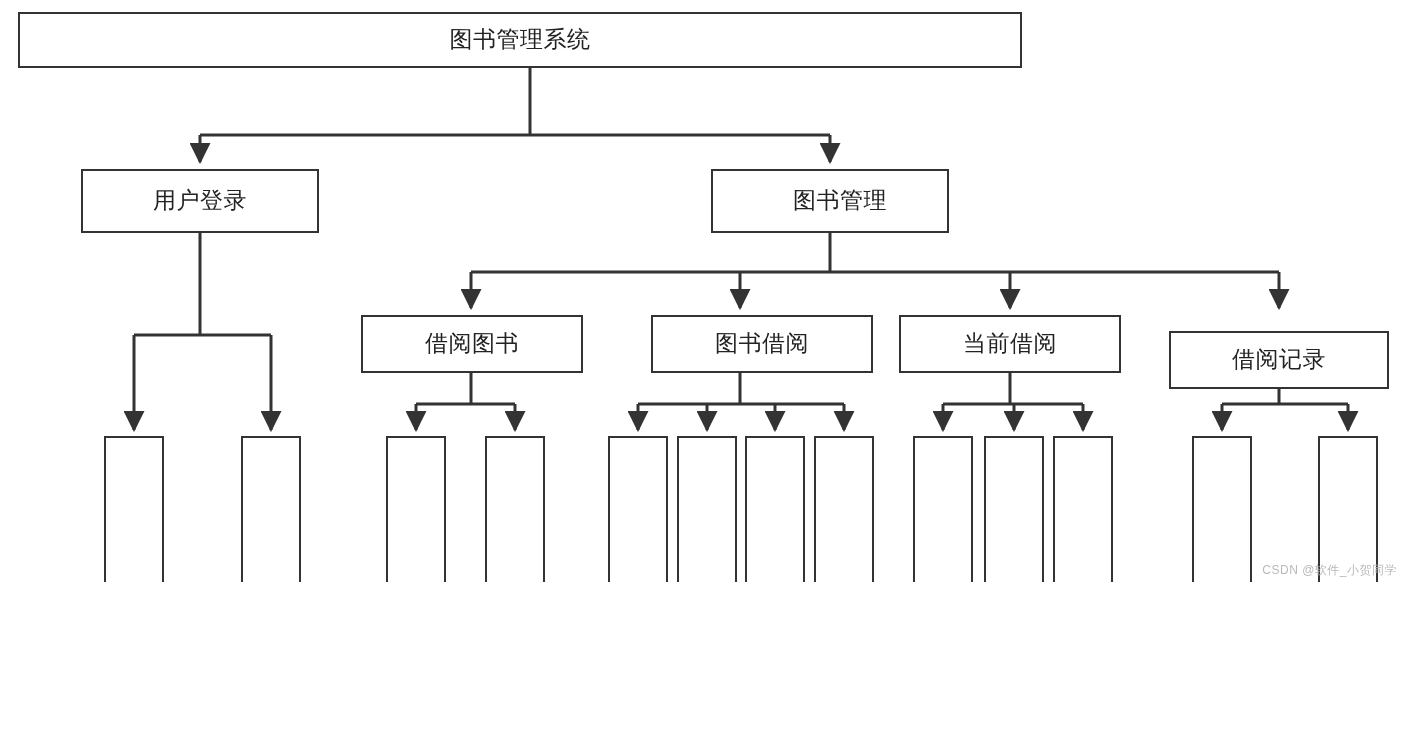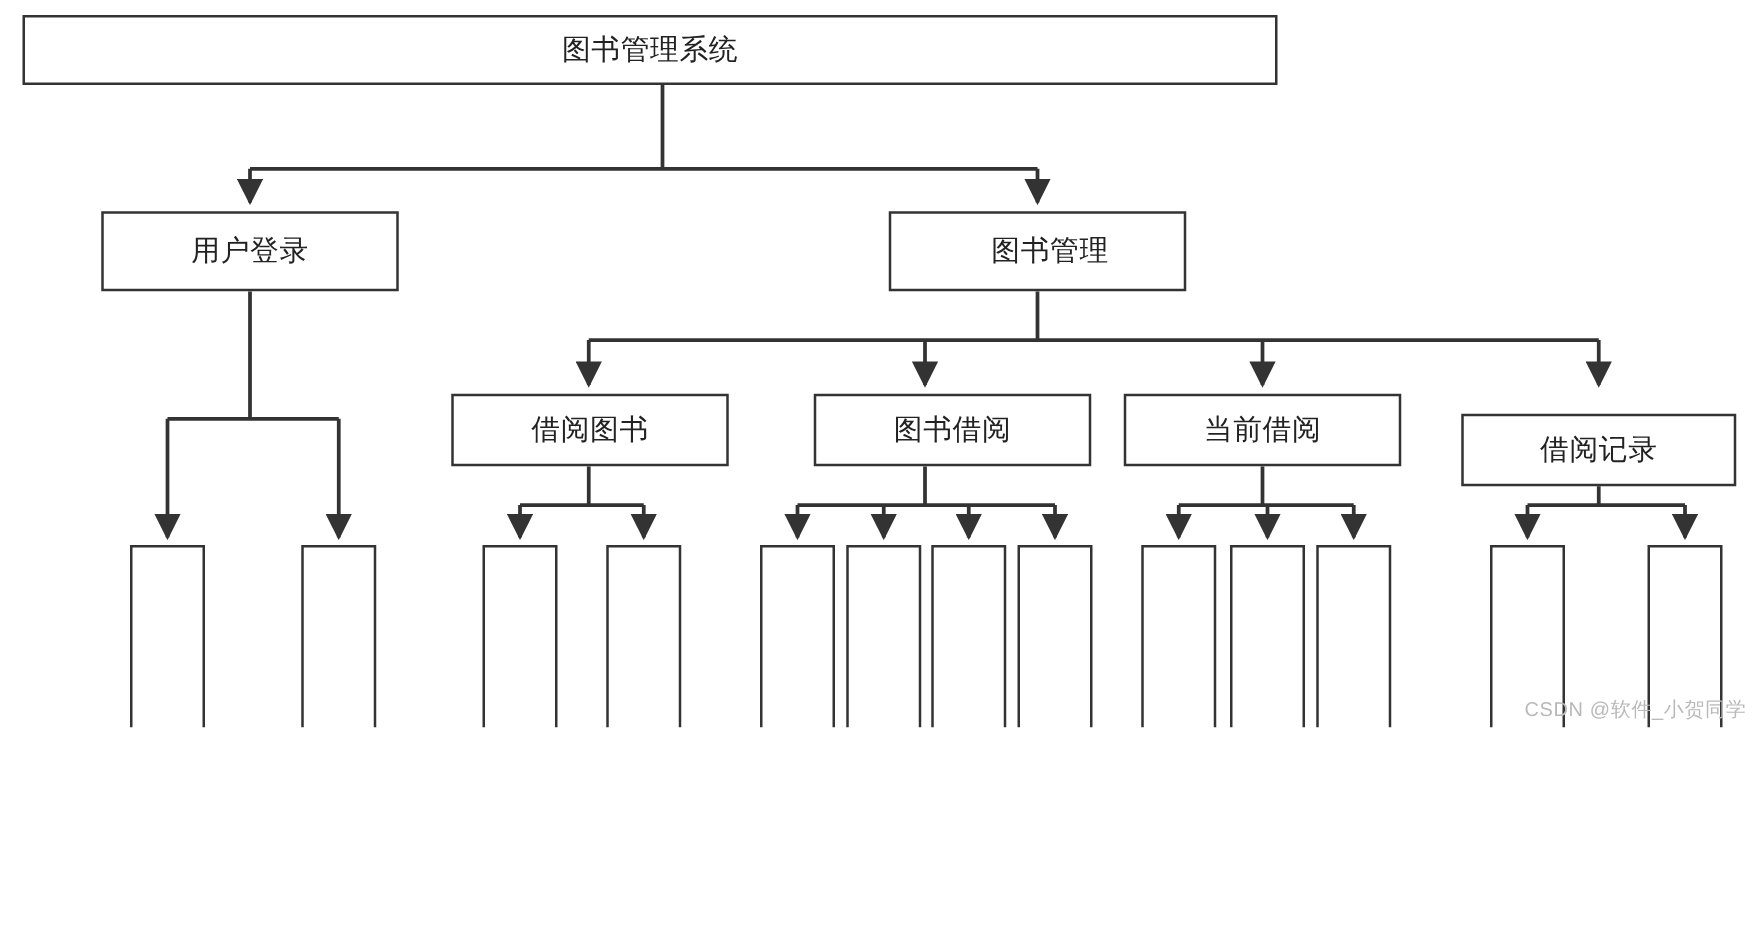--- a/index.html
+++ b/index.html
@@ -53,21 +53,21 @@
   }
   .node.v .vtext {
     writing-mode: vertical-rl;
     text-orientation: upright;
     white-space: nowrap;
   }
   .watermark {
     position: absolute;
     right: 8px;
     bottom: 3px;
-    font-size: 16px;
+    font-size: 12px;
     color: #b9b9b9;
     white-space: nowrap;
     letter-spacing: 0.5px;
   }
 </style>
 </head>
 <body>
 
 <div id="canvas">
 

